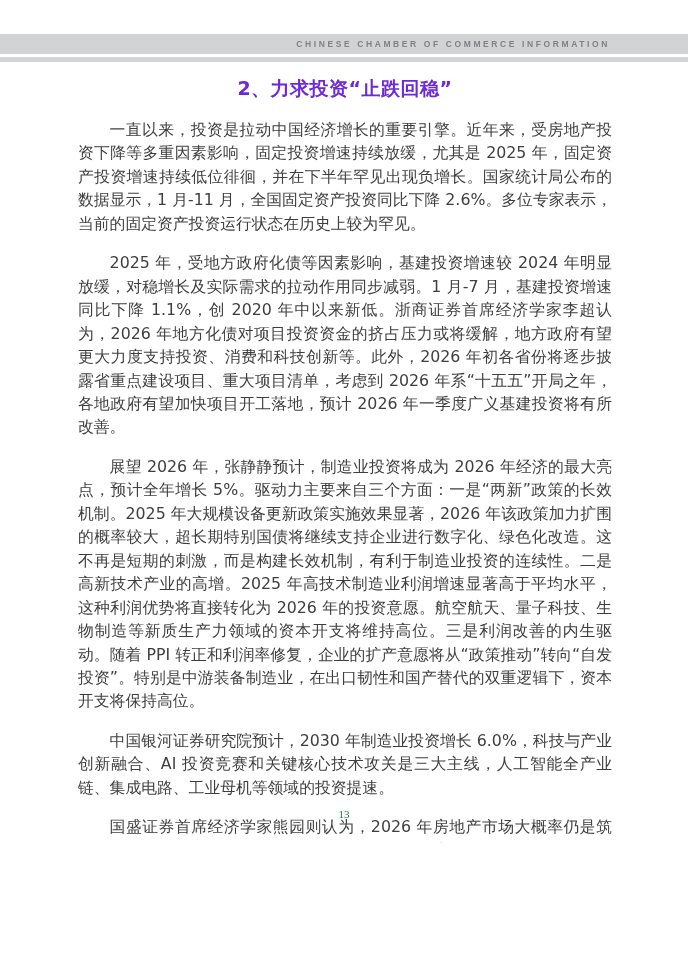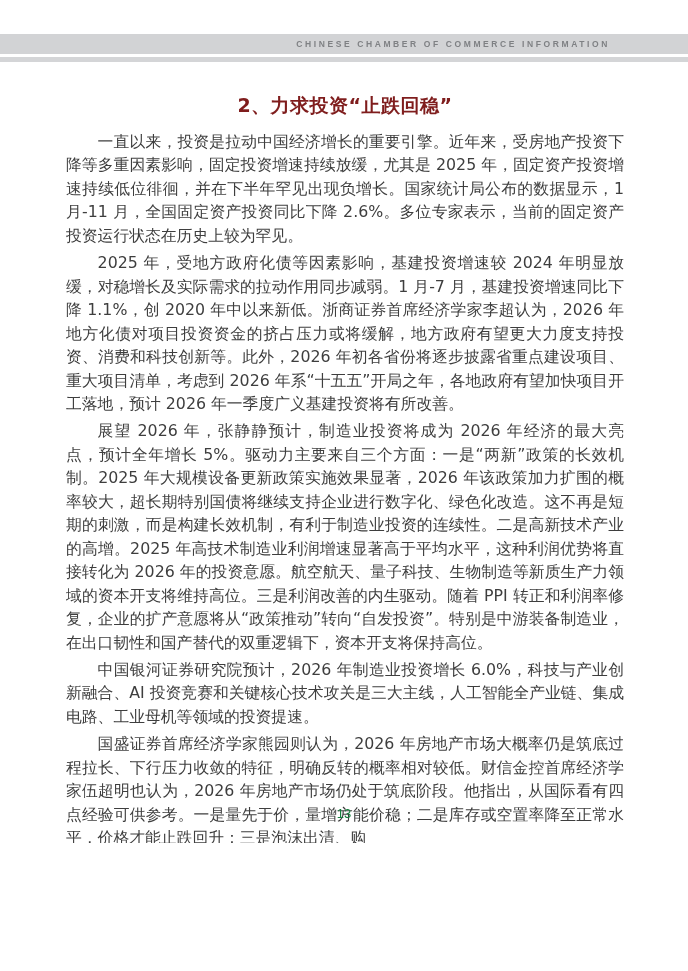--- a/index.html
+++ b/index.html
@@ -45,66 +45,66 @@
     background: #d4d5d7;
   }
   .content {
     position: absolute;
     top: 70px;
     left: 62px;
     width: 566px;
     color: #3e3e3e;
   }
   .title {
-    margin: 23px 0 11px 0;
+    margin: 6px 0 11px 0;
     text-align: center;
     font-size: 19px;
     font-weight: bold;
-    color: #7f1d1d;
+    color: #6d28d9;
     letter-spacing: 0.5px;
   }
   .para {
-    margin: 4px;
+    margin: 16px;
     font-size: 15.8px;
     line-height: 23.45px;
     text-align: justify;
     text-indent: 2em;
     color: #3e3e3e;
   }
   .footer {
     position: absolute;
     bottom: 21px;
     left: 0;
     right: 0;
     text-align: center;
   }
   .page-number {
-    font-family: Liberation Sans, sans-serif;
-    font-size: 13px;
+    font-family: Liberation Serif, serif;
+    font-size: 11px;
     color: #15803d;
   }
 </style>
 </head>
 <body>
 
 <div class="page">
 
   <div class="band-thick">
     <span class="band-text">CHINESE CHAMBER OF COMMERCE INFORMATION</span>
   </div>
 
   <div class="band-thin"></div>
 
   <div class="content">
     <h2 class="title">2、力求投资“止跌回稳”</h2>
 
     <p class="para">一直以来，投资是拉动中国经济增长的重要引擎。近年来，受房地产投资下降等多重因素影响，固定投资增速持续放缓，尤其是 2025 年，固定资产投资增速持续低位徘徊，并在下半年罕见出现负增长。国家统计局公布的数据显示，1 月-11 月，全国固定资产投资同比下降 2.6%。多位专家表示，当前的固定资产投资运行状态在历史上较为罕见。</p>
     <p class="para">2025 年，受地方政府化债等因素影响，基建投资增速较 2024 年明显放缓，对稳增长及实际需求的拉动作用同步减弱。1 月-7 月，基建投资增速同比下降 1.1%，创 2020 年中以来新低。浙商证券首席经济学家李超认为，2026 年地方化债对项目投资资金的挤占压力或将缓解，地方政府有望更大力度支持投资、消费和科技创新等。此外，2026 年初各省份将逐步披露省重点建设项目、重大项目清单，考虑到 2026 年系“十五五”开局之年，各地政府有望加快项目开工落地，预计 2026 年一季度广义基建投资将有所改善。</p>
     <p class="para">展望 2026 年，张静静预计，制造业投资将成为 2026 年经济的最大亮点，预计全年增长 5%。驱动力主要来自三个方面：一是“两新”政策的长效机制。2025 年大规模设备更新政策实施效果显著，2026 年该政策加力扩围的概率较大，超长期特别国债将继续支持企业进行数字化、绿色化改造。这不再是短期的刺激，而是构建长效机制，有利于制造业投资的连续性。二是高新技术产业的高增。2025 年高技术制造业利润增速显著高于平均水平，这种利润优势将直接转化为 2026 年的投资意愿。航空航天、量子科技、生物制造等新质生产力领域的资本开支将维持高位。三是利润改善的内生驱动。随着 PPI 转正和利润率修复，企业的扩产意愿将从“政策推动”转向“自发投资”。特别是中游装备制造业，在出口韧性和国产替代的双重逻辑下，资本开支将保持高位。</p>
-    <p class="para">中国银河证券研究院预计，2026 年制造业投资增长 6.0%，科技与产业创新融合、AI 投资竞赛和关键核心技术攻关是三大主线，人工智能全产业链、集成电路、工业母机等领域的投资提速。</p>
+    <p class="para">中国银河证券研究院预计，2030 年制造业投资增长 6.0%，科技与产业创新融合、AI 投资竞赛和关键核心技术攻关是三大主线，人工智能全产业链、集成电路、工业母机等领域的投资提速。</p>
     <p class="para">国盛证券首席经济学家熊园则认为，2026 年房地产市场大概率仍是筑底过程拉长、下行压力收敛的特征，明确反转的概率相对较低。财信金控首席经济学家伍超明也认为，2026 年房地产市场仍处于筑底阶段。他指出，从国际看有四点经验可供参考。一是量先于价，量增方能价稳；二是库存或空置率降至正常水平，价格才能止跌回升；三是泡沫出清、购</p>
   </div>
 
   <div class="footer">
     <span class="page-number">13</span>
   </div>
 
 </div>
 
 </body></html>

